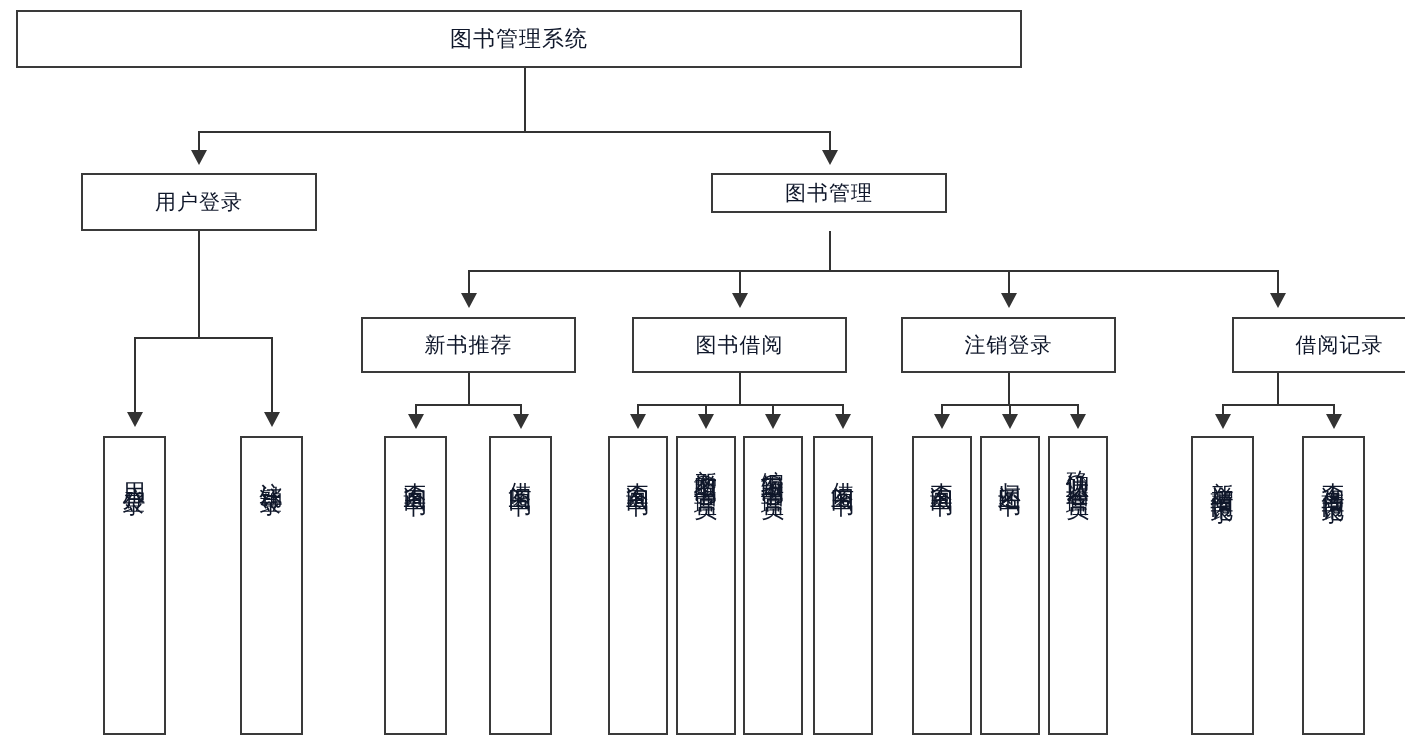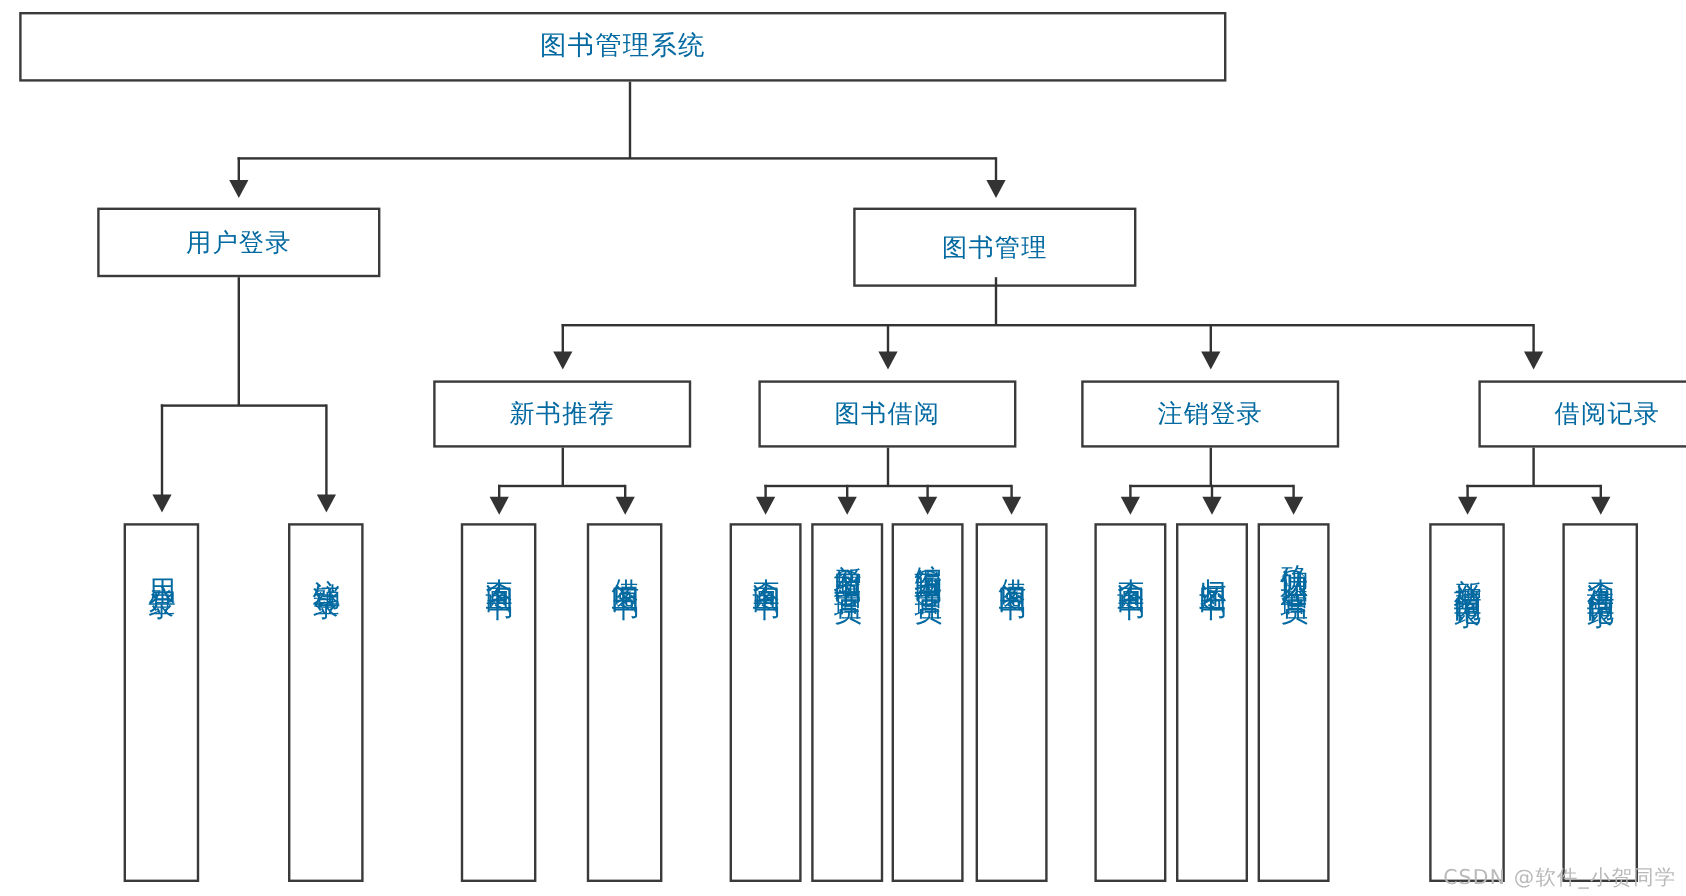--- a/index.html
+++ b/index.html
@@ -18,21 +18,21 @@
   
   .node{
     position:absolute;
     box-sizing:border-box;
     background:#ffffff;
     border:2px solid #3a3a3a;
     display:flex;
     align-items:center;
     justify-content:center;
     text-align:center;
-    color:#0369a1;
+    color:#0f172a;
   }
   .node .label{
     display:block;
     line-height:1.18;
     letter-spacing:1px;
   }
   
   .node.root .label{font-size:22px;}
   
   .node.h .label{font-size:21px;}
@@ -87,21 +87,21 @@
 
   <div class="vline" style="left:198px;top:131px;height:22px;"></div>
   <div class="arrow" style="left:191px;top:150px;"></div>
   <div class="vline" style="left:829px;top:131px;height:22px;"></div>
   <div class="arrow" style="left:822px;top:150px;"></div>
 
   <div class="node h" style="left:81px;top:173px;width:236px;height:58px;">
     <span class="label">用户登录</span>
   </div>
 
-  <div class="node h" style="left:711px;top:173px;width:236px;height:66px;">
+  <div class="node h" style="left:711px;top:173px;width:236px;height:40px;">
     <span class="label">图书管理</span>
   </div>
 
   <div class="vline" style="left:198px;top:231px;height:107px;"></div>
   <div class="hline" style="left:134px;top:337px;width:138px;"></div>
   <div class="vline" style="left:134px;top:337px;height:78px;"></div>
   <div class="arrow" style="left:127px;top:412px;"></div>
   <div class="vline" style="left:271px;top:337px;height:78px;"></div>
   <div class="arrow" style="left:264px;top:412px;"></div>
 
@@ -204,15 +204,14 @@
     <span class="label">确认归还（管理员）</span>
   </div>
 
   <div class="node leaf" style="left:1191px;top:436px;width:63px;height:299px;">
     <span class="label">新增借阅记录</span>
   </div>
   <div class="node leaf" style="left:1302px;top:436px;width:63px;height:299px;">
     <span class="label">查询借阅记录</span>
   </div>
 
-  <div class="watermark">CSDN @软件_小贺同学</div>
 
 </div>
 
 </body></html>

